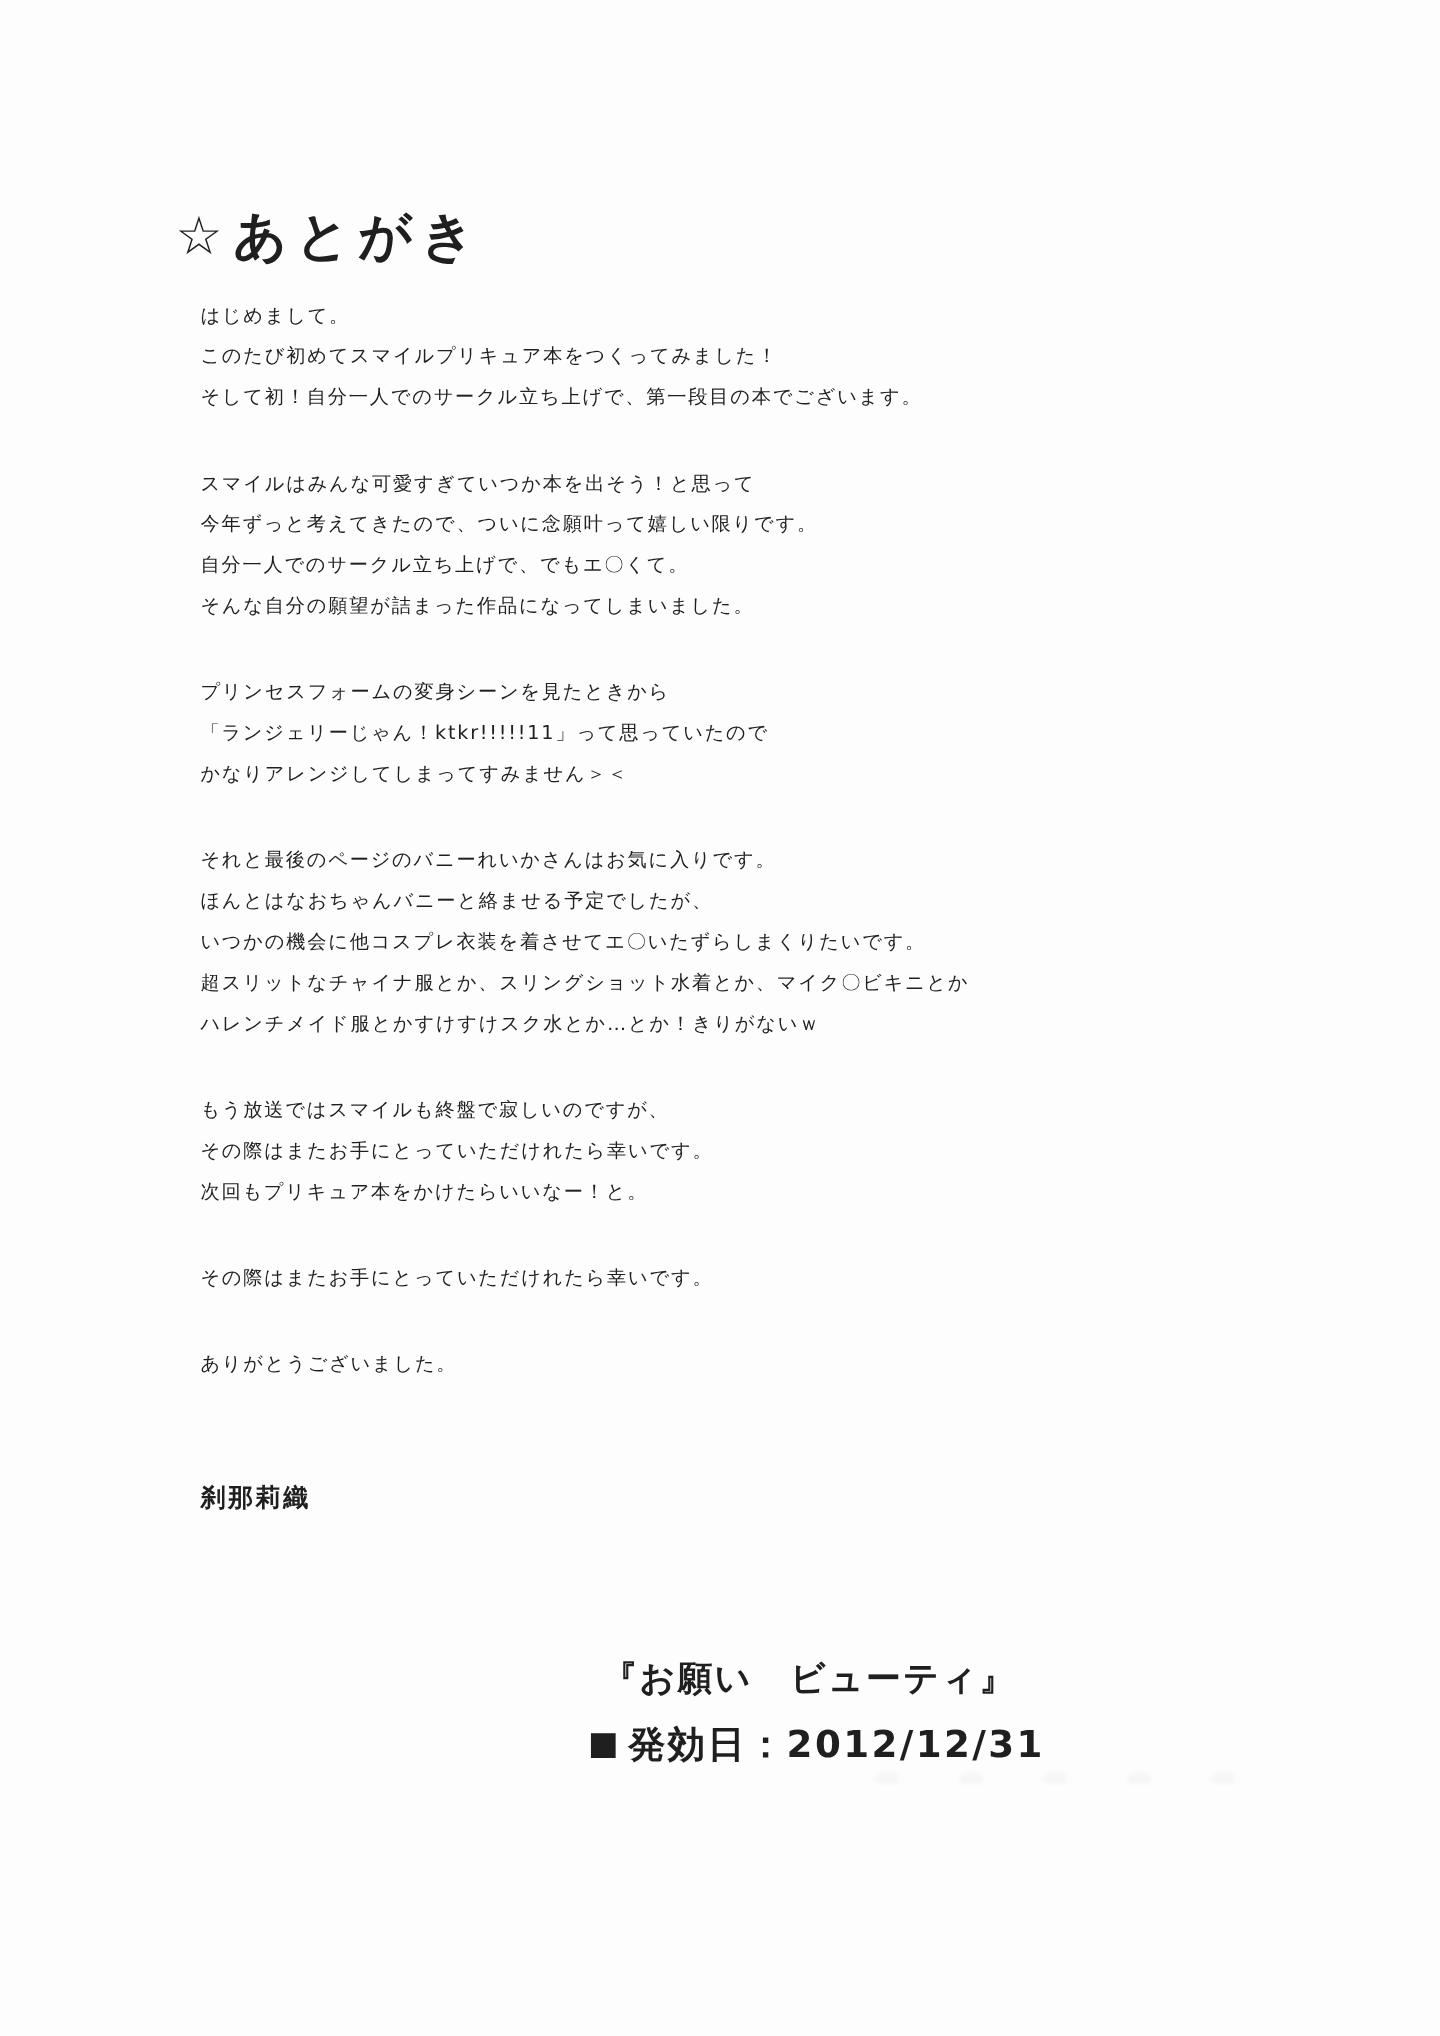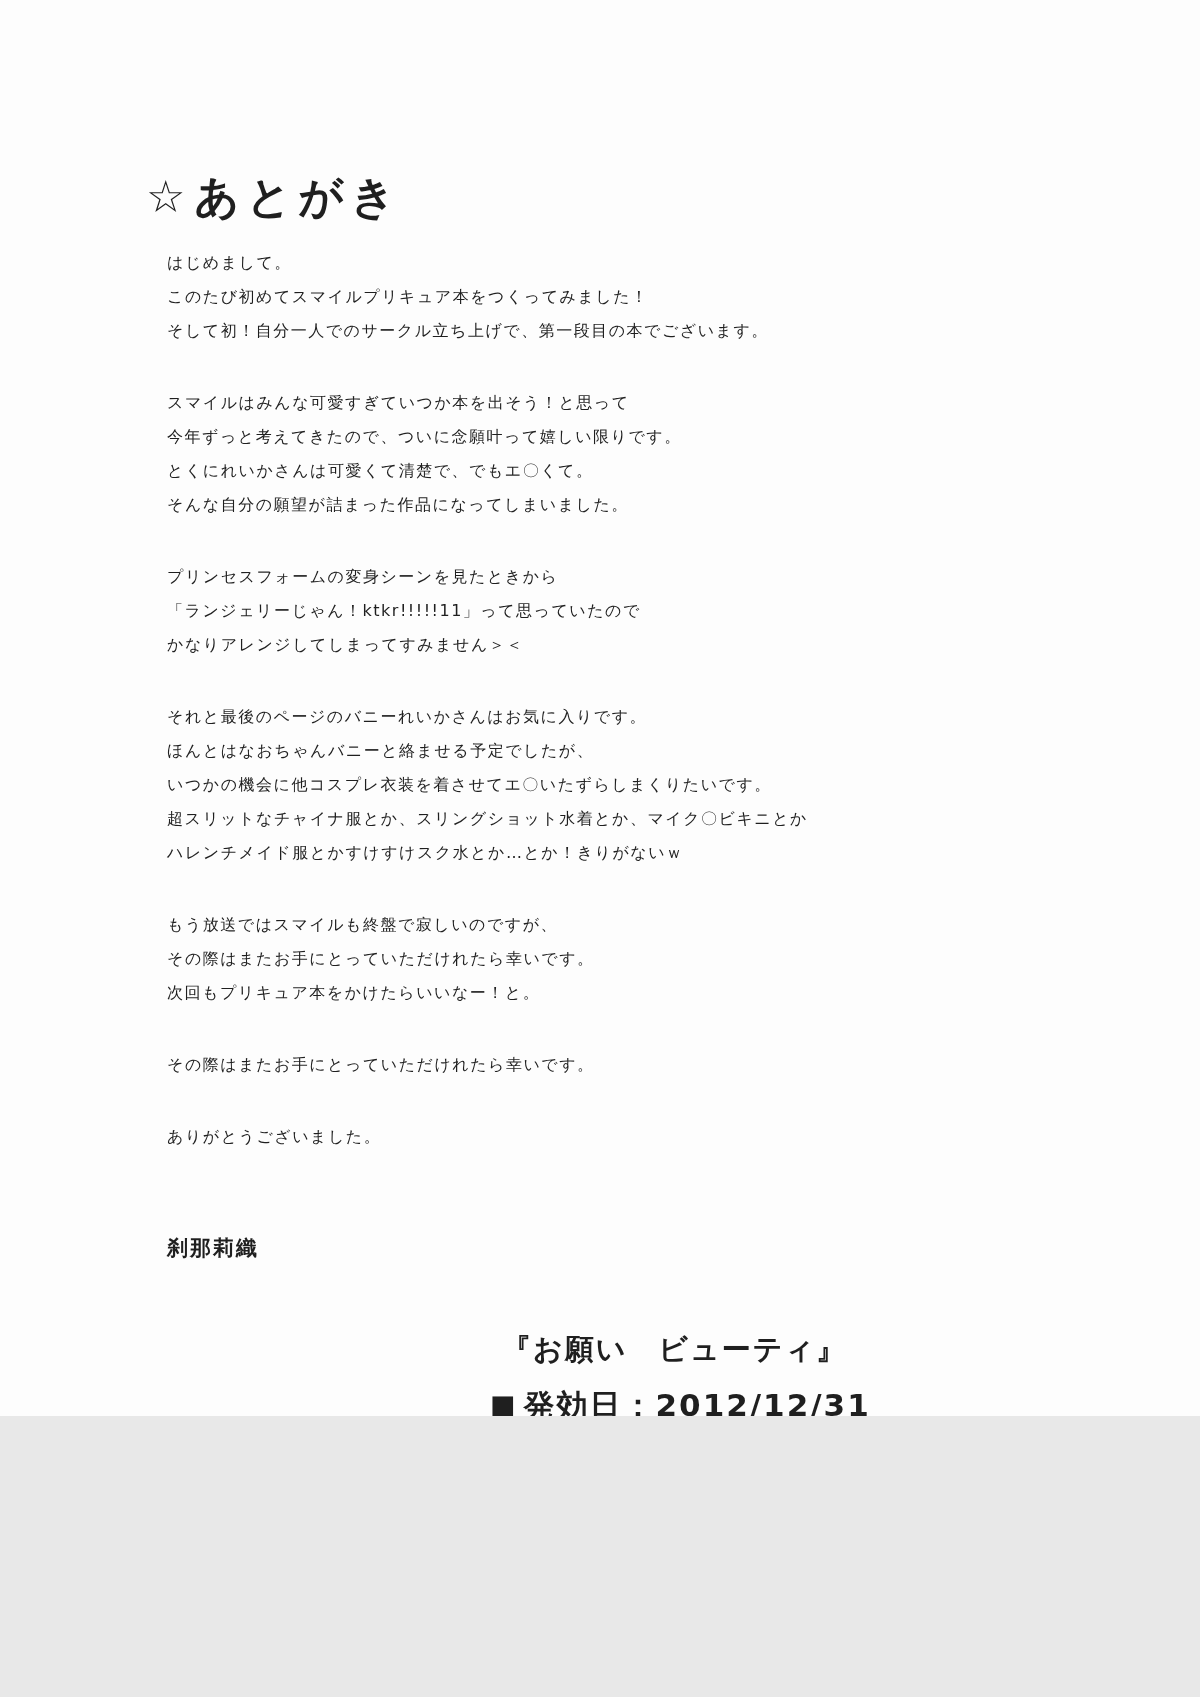--- a/index.html
+++ b/index.html
@@ -6,21 +6,21 @@
     --ink: #1f1f1f;
     --paper: #fdfdfd;
   }
   * { margin: 0; padding: 0; box-sizing: border-box; }
   html, body { background: #e8e8e8; }
   body { font-family: "DejaVu Sans", sans-serif; }
 
   .page {
     position: relative;
     width: 1200px;
-    height: 1416px;
+    height: 1697px;
     margin: 0 auto;
     background: var(--paper);
     color: var(--ink);
     overflow: hidden;
   }
 
   .title {
     position: absolute;
     left: 146px;
     top: 168px;
@@ -48,21 +48,21 @@
     left: 167px;
     top: 1234px;
     font-size: 21px;
     font-weight: 700;
     letter-spacing: 2px;
   }
 
   .colophon {
     position: absolute;
     left: 490px;
-    top: 1322px;
+    top: 1371px;
     font-size: 30px;
     font-weight: 600;
     letter-spacing: 2px;
     line-height: 55px;
     white-space: nowrap;
   }
   .colophon-title { padding-left: 12px; font-size: 29px; }
   .colophon-line { font-size: 31px; }
   .colophon-line .bullet { font-size: 27px; margin-right: 6px; vertical-align: 2px; }
 
@@ -88,21 +88,21 @@
 
     <div class="para">
       <div class="line">はじめまして。</div>
       <div class="line">このたび初めてスマイルプリキュア本をつくってみました！</div>
       <div class="line">そして初！自分一人でのサークル立ち上げで、第一段目の本でございます。</div>
     </div>
 
     <div class="para">
       <div class="line">スマイルはみんな可愛すぎていつか本を出そう！と思って</div>
       <div class="line">今年ずっと考えてきたので、ついに念願叶って嬉しい限りです。</div>
-      <div class="line">とくにれいかさんは可愛くて清楚で、でもエ〇くて。</div>
+      <div class="line">自分一人でのサークル立ち上げで、でもエ〇くて。</div>
       <div class="line">そんな自分の願望が詰まった作品になってしまいました。</div>
     </div>
 
     <div class="para">
       <div class="line">プリンセスフォームの変身シーンを見たときから</div>
       <div class="line">「ランジェリーじゃん！ktkr!!!!!11」って思っていたので</div>
       <div class="line">かなりアレンジしてしまってすみません＞＜</div>
     </div>
 
     <div class="para">

